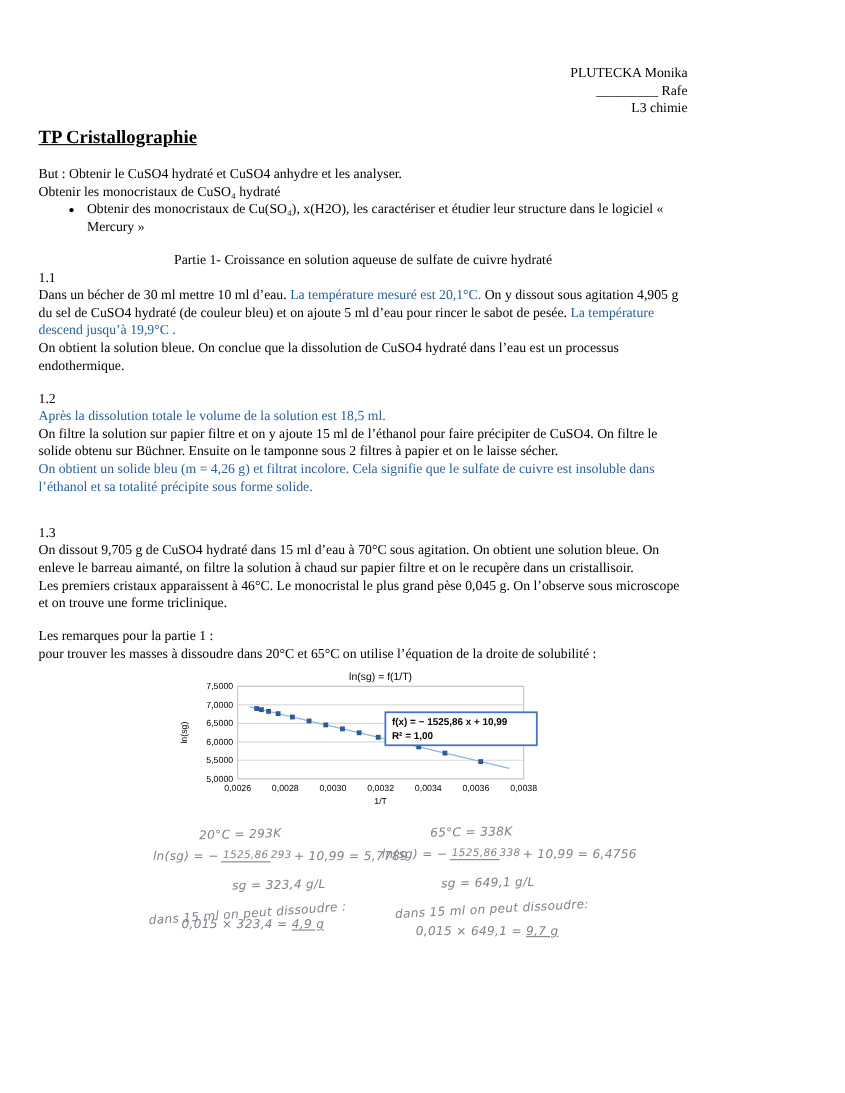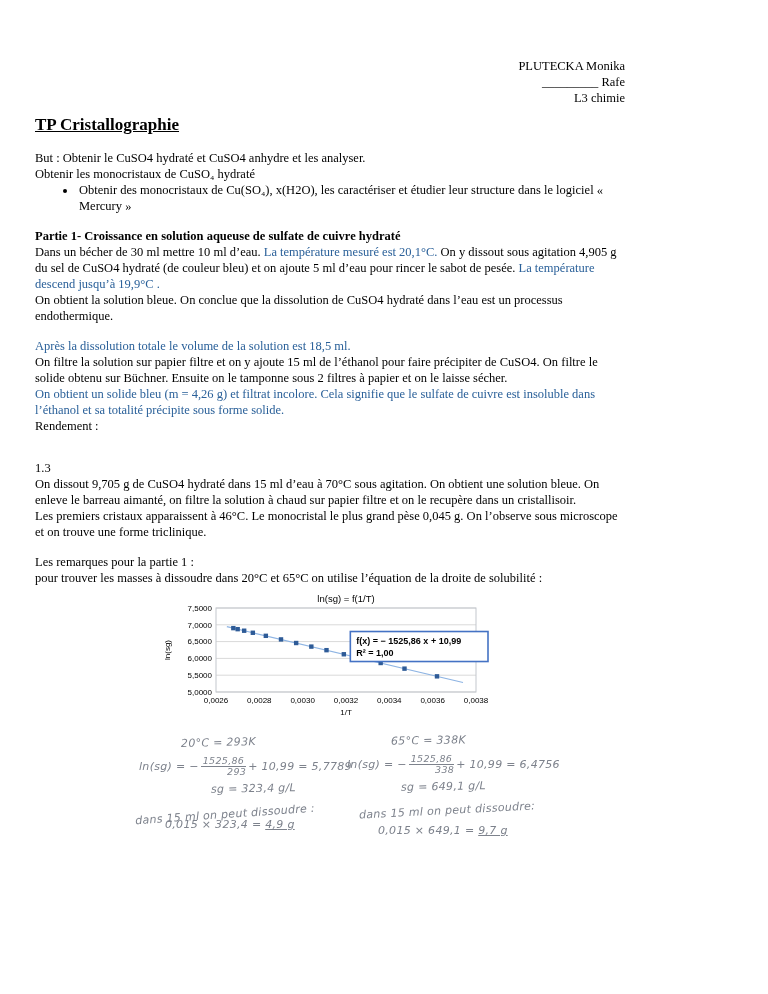--- a/index.html
+++ b/index.html
@@ -17,41 +17,41 @@
     padding:58px 35px 0;
     font-family:"Liberation Serif",serif;
     font-size:12.5px;line-height:16px;color:#000;
     position:relative;background:#fff;
   }
   .header-block{text-align:right;}
   .title{font-size:17px;line-height:22px;font-weight:bold;margin:8px 0 14px;}
   .title .u{text-decoration:underline;}
   p{margin:0;}
   .blue{color:var(--blue);}
-  .bold-heading{font-weight:bold;margin-top:14px;}
+  .bold-heading{font-weight:normal;margin-top:14px;text-align:center;}
   ul{margin:0 0 0 42px;padding:0;}
   li{padding-left:2px;}
   .spacer{height:14px;}
   .spacer-lg{height:26px;}
   .chart-wrap{display:flex;justify-content:center;margin-top:6px;align-items:flex-end;}
   #chart-svg text{font-family:"Liberation Sans",sans-serif;fill:#000;}
   .ct{font-size:9.5px;}
   .tick{font-size:8px;}
   .grid{stroke:var(--grid);stroke-width:1;}
   .plotborder{fill:none;stroke:#c3c7cd;stroke-width:1;}
   .trend{stroke:var(--chart-line);stroke-width:1.2;fill:none;}
   .pt{fill:var(--chart-marker);}
   .ann{fill:#fff;stroke:var(--ann);stroke-width:1.6;}
   .annt{font-size:9px;font-weight:bold;}
   
   .hw{position:relative;height:116px;margin-top:2px;
       font-family:"DejaVu Sans",sans-serif;font-style:italic;
       color:var(--hw);font-size:11px;line-height:13px;letter-spacing:.3px;}
   .hw-line{position:absolute;white-space:nowrap;}
-  .frac{display:inline-flex;flex-direction:column;text-align:right;vertical-align:middle;font-size:9.5px;line-height:10px;margin:0 2px;}
+  .frac{display:inline-flex;flex-direction:row;text-align:center;vertical-align:middle;font-size:9.5px;line-height:10px;margin:0 2px;}
   .frac .num{border-bottom:1px solid currentColor;padding:0 2px;}
   .hw-result{text-decoration:underline;}
 </style>
 </head>
 <body>
 
 <div class="doc">
 
   <div class="header-block">
     <div>PLUTECKA Monika</div>
@@ -62,29 +62,30 @@
   <h1 class="title"><span class="u">TP Cristallographie</span></h1>
 
   <p>But : Obtenir le CuSO4 hydraté et CuSO4 anhydre et les analyser.</p>
   <p>Obtenir les monocristaux de CuSO₄ hydraté</p>
   <ul>
     <li>Obtenir des monocristaux de Cu(SO₄), x(H2O), les caractériser et étudier leur structure dans le logiciel « Mercury »</li>
   </ul>
 
   <p class="bold-heading">Partie 1- Croissance en solution aqueuse de sulfate de cuivre hydraté</p>
 
+  <p>1.1</p>
   <p><span>Dans un bécher de 30 ml mettre 10 ml d’eau. </span><span class="blue">La température mesuré est 20,1°C.</span><span> On y dissout sous agitation 4,905 g du sel de CuSO4 hydraté (de couleur bleu) et on ajoute 5 ml d’eau pour rincer le sabot de pesée. </span><span class="blue">La température descend jusqu’à 19,9°C .</span></p>
   <p>On obtient la solution bleue. On conclue que la dissolution de CuSO4 hydraté dans l’eau est un processus endothermique.</p>
 
   <div class="spacer"></div>
 
+  <p>1.2</p>
   <p class="blue">Après la dissolution totale le volume de la solution est 18,5 ml.</p>
   <p>On filtre la solution sur papier filtre et on y ajoute 15 ml de l’éthanol pour faire précipiter de CuSO4. On filtre le solide obtenu sur Büchner. Ensuite on le tamponne sous 2 filtres à papier et on le laisse sécher.</p>
   <p class="blue">On obtient un solide bleu (m = 4,26 g) et filtrat incolore. Cela signifie que le sulfate de cuivre est insoluble dans l’éthanol et sa totalité précipite sous forme solide.</p>
-  <p>Rendement :</p>
 
   <div class="spacer-lg"></div>
 
   <p>1.3</p>
   <p>On dissout 9,705 g de CuSO4 hydraté dans 15 ml d’eau à 70°C sous agitation. On obtient une solution bleue. On enleve le barreau aimanté, on filtre la solution à chaud sur papier filtre et on le recupère dans un cristallisoir.</p>
   <p>Les premiers cristaux apparaissent à 46°C. Le monocristal le plus grand pèse 0,045 g. On l’observe sous microscope et on trouve une forme triclinique.</p>
 
   <div class="spacer"></div>
 
   <p>Les remarques pour la partie 1 :</p>

